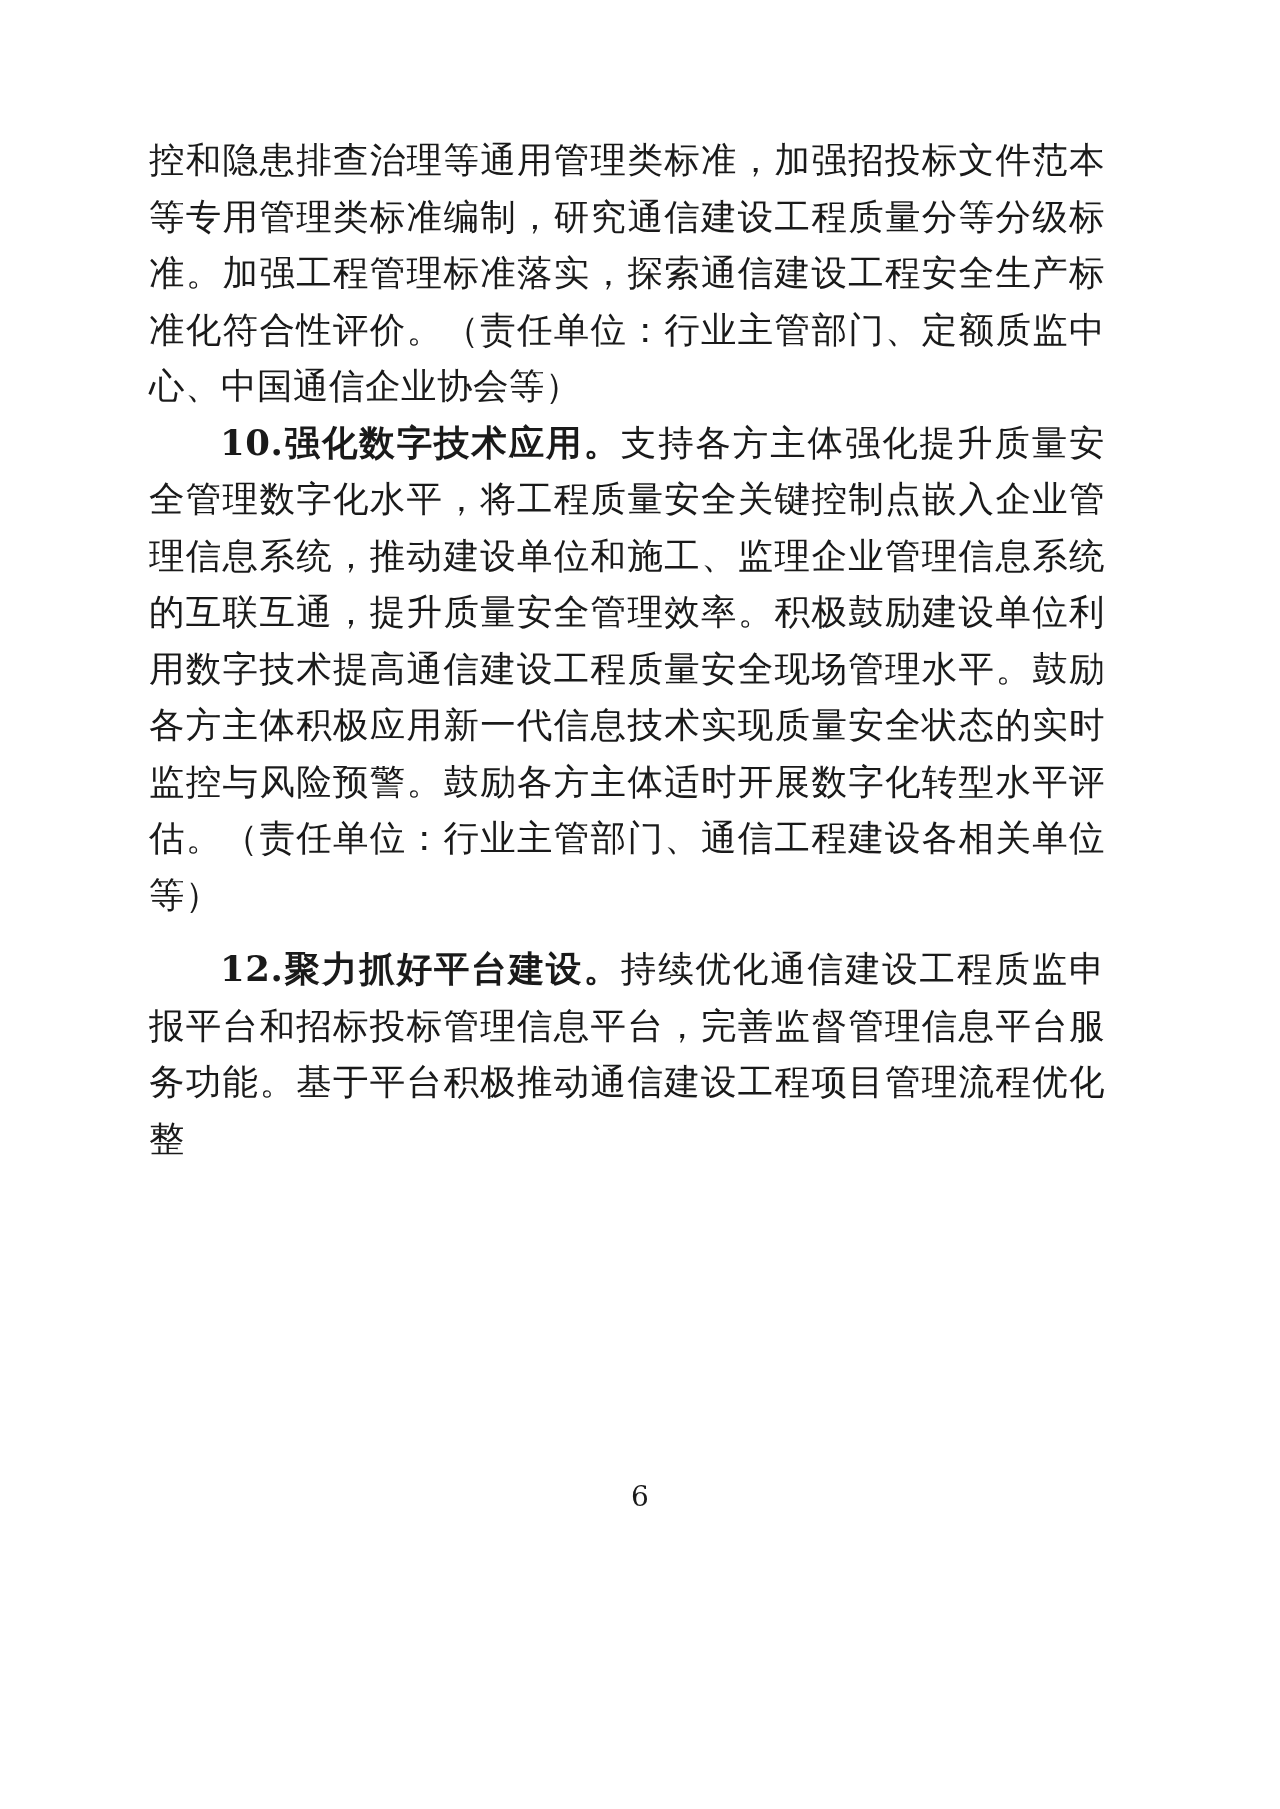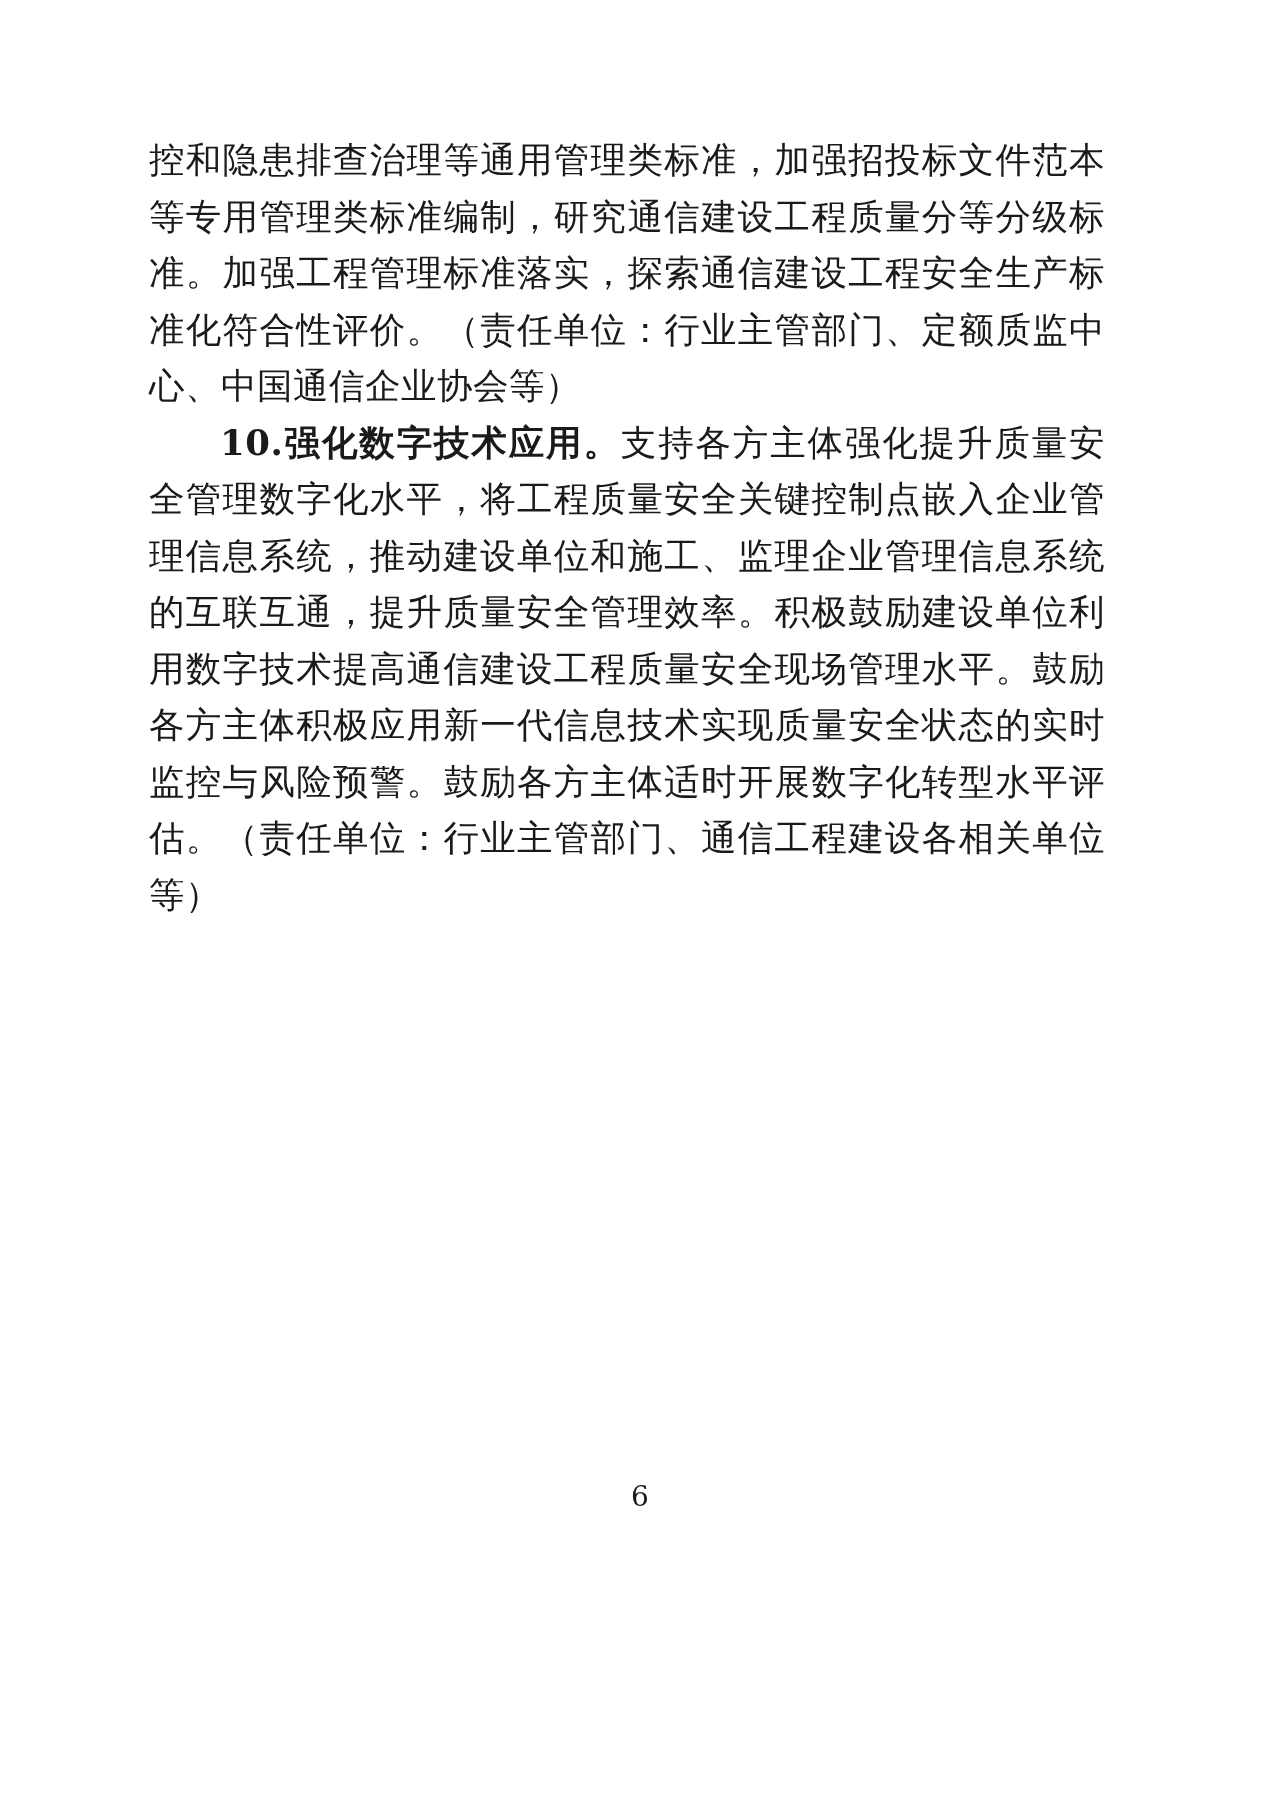--- a/index.html
+++ b/index.html
@@ -64,17 +64,20 @@
     <p class="para">
       <span>控和隐患排查治理等通用管理类标准，加强招投标文件范本等专用管理类标准编制，研究通信建设工程质量分等分级标准。加强工程管理标准落实，探索通信建设工程安全生产标准化符合性评价。（责任单位：行业主管部门、定额质监中心、中国通信企业协会等）</span>
     </p>
 
 
     <p class="para indent">
       <span class="bold">10.强化数字技术应用。</span><span>支持各方主体强化提升质量安全管理数字化水平，将工程质量安全关键控制点嵌入企业管理信息系统，推动建设单位和施工、监理企业管理信息系统的互联互通，提升质量安全管理效率。积极鼓励建设单位利用数字技术提高通信建设工程质量安全现场管理水平。鼓励各方主体积极应用新一代信息技术实现质量安全状态的实时监控与风险预警。鼓励各方主体适时开展数字化转型水平评估。（责任单位：行业主管部门、通信工程建设各相关单位等）</span>
     </p>
 
 
+    <p class="para indent gap">
+      <span class="bold">12.聚力抓好平台建设。</span><span>持续优化通信建设工程质监申报平台和招标投标管理信息平台，完善监督管理信息平台服务功能。基于平台积极推动通信建设工程项目管理流程优化整</span>
+    </p>
 
   </div>
 
   <div class="pageno">6</div>
 </div>
 
 </body></html>

